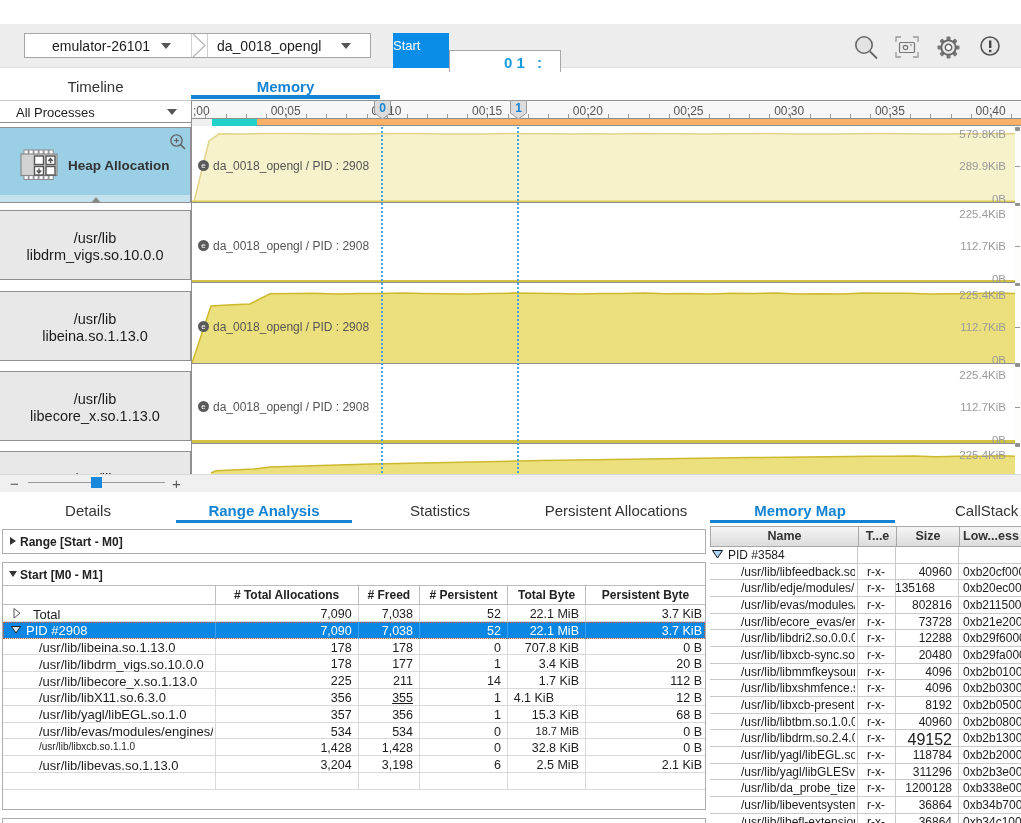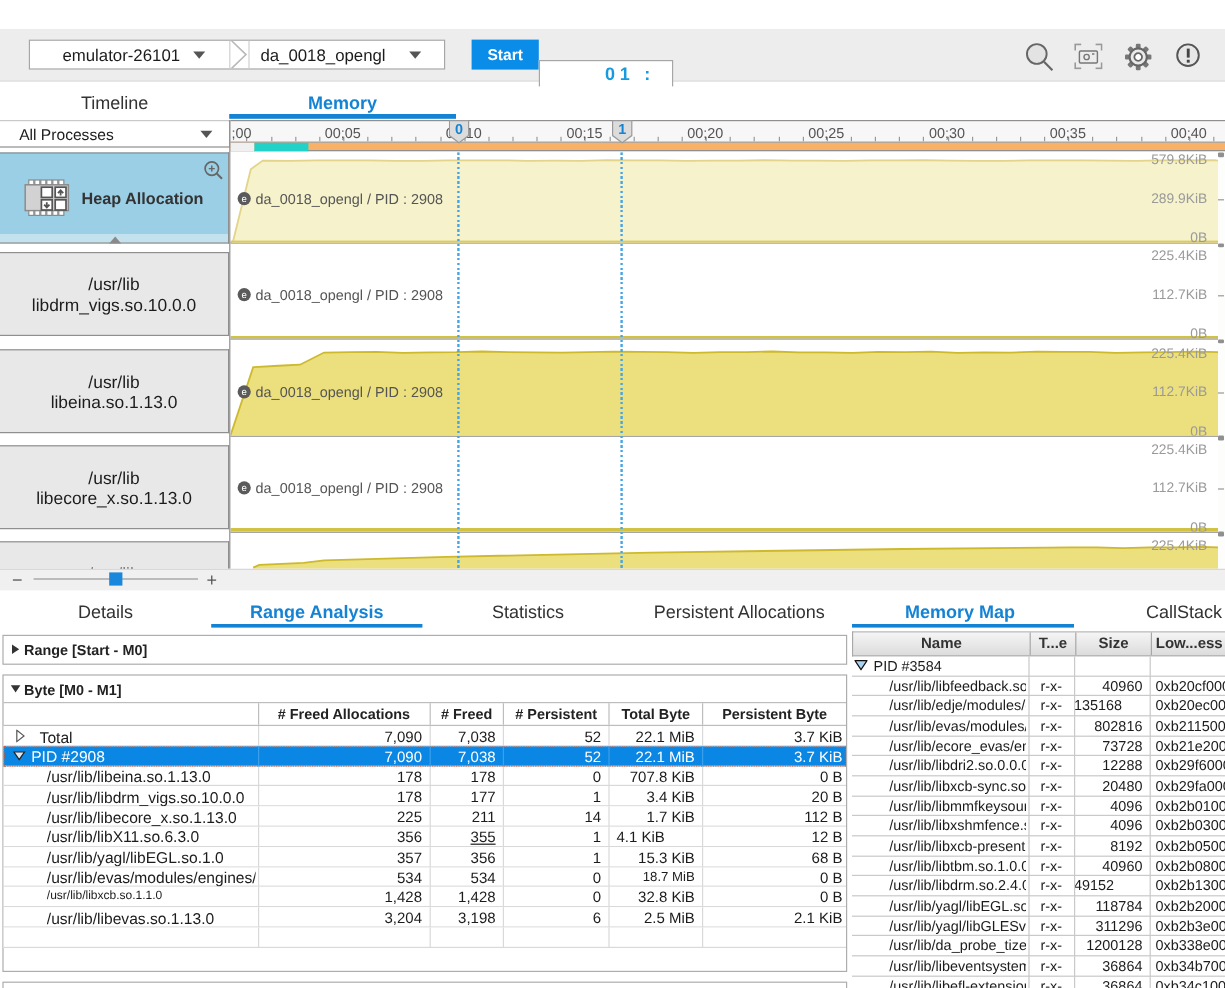--- a/index.html
+++ b/index.html
@@ -17,21 +17,21 @@
 <div class="abs" style="left:24px;top:9px;width:347px;height:25px;background:#fff;border:1px solid #a6a6a6;"></div>
 <div class="abs" style="left:191px;top:10px;width:1px;height:23px;background:#d0d0d0;"></div>
 <div class="abs" style="left:207px;top:10px;width:1px;height:23px;background:#d0d0d0;"></div>
 <svg class="abs" style="left:192px;top:10px;" width="15" height="23">
       <path d="M1,0 L13,11.5 L1,23" fill="none" stroke="#b8b8b8" stroke-width="1.3"></path>
     </svg>
 <div class="abs" style="left:52px;top:14px;font-size:14px;color:#1c1c1c;">emulator-26101</div>
 <div class="abs tri-d" style="left:161px;top:19px;"></div>
 <div class="abs" style="left:217px;top:14px;font-size:14px;color:#1c1c1c;">da_0018_opengl</div>
 <div class="abs tri-d" style="left:341px;top:19px;"></div>
-<div class="abs" style="left:393px;top:9px;width:56px;height:25px;background:#0a8de8;color:#fff;font-size:13px;font-weight:bold;text-align:center;line-height:25px;">Start</div>
+<div class="abs" style="left:393px;top:9px;width:56px;height:35px;background:#0a8de8;color:#fff;font-size:13px;font-weight:normal;line-height:25px;">Start</div>
 <div class="abs" style="left:449px;top:26px;width:112px;height:25px;background:#fff;border:1px solid #a6a6a6;color:#189adf;font-size:15px;font-weight:bold;text-align:center;line-height:23px;letter-spacing:4px;padding-left:40px;">01 : 46</div>
 
 <svg class="abs" style="left:852px;top:10px;" width="28" height="28">
  <circle cx="12" cy="11" r="8.2" fill="#e3e3e3" stroke="#666" stroke-width="1.6"></circle>
  <line x1="18" y1="17.5" x2="25" y2="24.5" stroke="#666" stroke-width="1.8"></line>
 </svg>
 <svg class="abs" style="left:895px;top:12px;" width="24" height="22">
  <path d="M1,6 V1 H6 M18,1 H23 V6 M23,16 V21 H18 M6,21 H1 V16" fill="none" stroke="#999" stroke-width="1.3"></path>
  <rect x="4.5" y="6.5" width="15" height="10" rx="1" fill="#ececec" stroke="#777" stroke-width="1.2"></rect>
  <circle cx="10.5" cy="11.5" r="2.2" fill="none" stroke="#777" stroke-width="1.2"></circle>
@@ -247,24 +247,24 @@
 <div class="abs" style="left:710px;top:496px;width:185px;height:3px;background:#1583d3;"></div>
 <div class="abs" style="left:895px;top:478px;width:185px;text-align:left;padding-left:60px;font-size:15px;color:#333;">CallStack</div>
 
 <div class="abs" style="left:2px;top:505px;width:704px;height:25px;border:1px solid #adadad;background:#fff;">
   <span style="position:absolute;left:7px;top:7px;width:0;height:0;border-top:4px solid transparent;border-bottom:4px solid transparent;border-left:6px solid #333;"></span>
   <span style="position:absolute;left:17px;top:5px;font-size:12px;font-weight:bold;color:#222;">Range [Start - M0]</span>
 </div>
 
 <div class="abs" style="left:2px;top:538px;width:704px;height:248px;border:1px solid #adadad;background:#fff;">
   <span style="position:absolute;left:6px;top:8px;width:0;height:0;border-left:4px solid transparent;border-right:4px solid transparent;border-top:6px solid #333;"></span>
-  <span style="position:absolute;left:17px;top:5px;font-size:12px;font-weight:bold;color:#222;">Byte [M0 - M1]</span>
+  <span style="position:absolute;left:17px;top:5px;font-size:12px;font-weight:bold;color:#222;">Start [M0 - M1]</span>
   <div id="ltable" style="position:absolute;left:0px;top:22px;width:702px;">
         <div style="position:relative;height:20px;border-top:1px solid #bdbdbd;border-bottom:1px solid #bdbdbd;">
-          <div style="position:absolute;left:211.5px;top:0;width:143.2px;height:18px;border-left:1px solid #bdbdbd;text-align:center;font-size:12px;font-weight:bold;color:#222;line-height:18px;"># Freed Allocations</div>
+          <div style="position:absolute;left:211.5px;top:0;width:143.2px;height:18px;border-left:1px solid #bdbdbd;text-align:center;font-size:12px;font-weight:bold;color:#222;line-height:18px;"># Total Allocations</div>
           <div style="position:absolute;left:354.7px;top:0;width:61.30000000000001px;height:18px;border-left:1px solid #bdbdbd;text-align:center;font-size:12px;font-weight:bold;color:#222;line-height:18px;"># Freed</div>
           <div style="position:absolute;left:416px;top:0;width:88px;height:18px;border-left:1px solid #bdbdbd;text-align:center;font-size:12px;font-weight:bold;color:#222;line-height:18px;"># Persistent</div>
           <div style="position:absolute;left:504px;top:0;width:78px;height:18px;border-left:1px solid #bdbdbd;text-align:center;font-size:12px;font-weight:bold;color:#222;line-height:18px;">Total Byte</div>
           <div style="position:absolute;left:582px;top:0;width:120px;height:18px;border-left:1px solid #bdbdbd;text-align:center;font-size:12px;font-weight:bold;color:#222;line-height:18px;">Persistent Byte</div>
         </div>
         <div style="position:relative;height:16.8px;background:#fff;border-bottom:1px solid #d9d9d9;">
           <svg style="position:absolute;left:10px;top:3px;" width="8" height="11">
             <path d="M1,0.5 L7,5.25 L1,10 Z" fill="#fff" stroke="#555"></path>
           </svg>
           <div style="position:absolute;left:30px;top:1.5px;font-size:13px;color:#1c1c1c;white-space:nowrap;overflow:hidden;width:179.5px;">Total</div>
@@ -522,21 +522,21 @@
         <div style="position:absolute;left:147px;top:1px;width:38px;text-align:center;font-size:12px;color:#1c1c1c;">r-x-</div>
         <div style="position:absolute;left:185px;top:1px;width:57px;text-align:right;font-size:12px;color:#1c1c1c;">40960</div>
         <div style="position:absolute;left:253px;top:1px;width:58px;font-size:12px;color:#1c1c1c;white-space:nowrap;overflow:hidden;">0xb2b08000</div>
         <div style="position:absolute;left:147px;top:0;width:1px;height:16.68px;background:#c9c9c9;"></div>
         <div style="position:absolute;left:185px;top:0;width:1px;height:16.68px;background:#c9c9c9;"></div>
         <div style="position:absolute;left:248px;top:0;width:1px;height:16.68px;background:#c9c9c9;"></div>
       </div>
       <div style="position:relative;height:16.68px;border-bottom:1px solid #c9c9c9;">
         <div style="position:absolute;left:31px;top:1px;width:114px;font-size:12px;color:#1c1c1c;white-space:nowrap;overflow:hidden;">/usr/lib/libdrm.so.2.4.0</div>
         <div style="position:absolute;left:147px;top:1px;width:38px;text-align:center;font-size:12px;color:#1c1c1c;">r-x-</div>
-        <div style="position:absolute;left:185px;top:1px;width:57px;text-align:left;font-size:12px;color:#1c1c1c;">49152</div>
+        <div style="position:absolute;left:185px;top:1px;width:57px;text-align:right;font-size:16px;color:#1c1c1c;">49152</div>
         <div style="position:absolute;left:253px;top:1px;width:58px;font-size:12px;color:#1c1c1c;white-space:nowrap;overflow:hidden;">0xb2b13000</div>
         <div style="position:absolute;left:147px;top:0;width:1px;height:16.68px;background:#c9c9c9;"></div>
         <div style="position:absolute;left:185px;top:0;width:1px;height:16.68px;background:#c9c9c9;"></div>
         <div style="position:absolute;left:248px;top:0;width:1px;height:16.68px;background:#c9c9c9;"></div>
       </div>
       <div style="position:relative;height:16.68px;border-bottom:1px solid #c9c9c9;">
         <div style="position:absolute;left:31px;top:1px;width:114px;font-size:12px;color:#1c1c1c;white-space:nowrap;overflow:hidden;">/usr/lib/yagl/libEGL.so.1.0</div>
         <div style="position:absolute;left:147px;top:1px;width:38px;text-align:center;font-size:12px;color:#1c1c1c;">r-x-</div>
         <div style="position:absolute;left:185px;top:1px;width:57px;text-align:right;font-size:12px;color:#1c1c1c;">118784</div>
         <div style="position:absolute;left:253px;top:1px;width:58px;font-size:12px;color:#1c1c1c;white-space:nowrap;overflow:hidden;">0xb2b20000</div>

